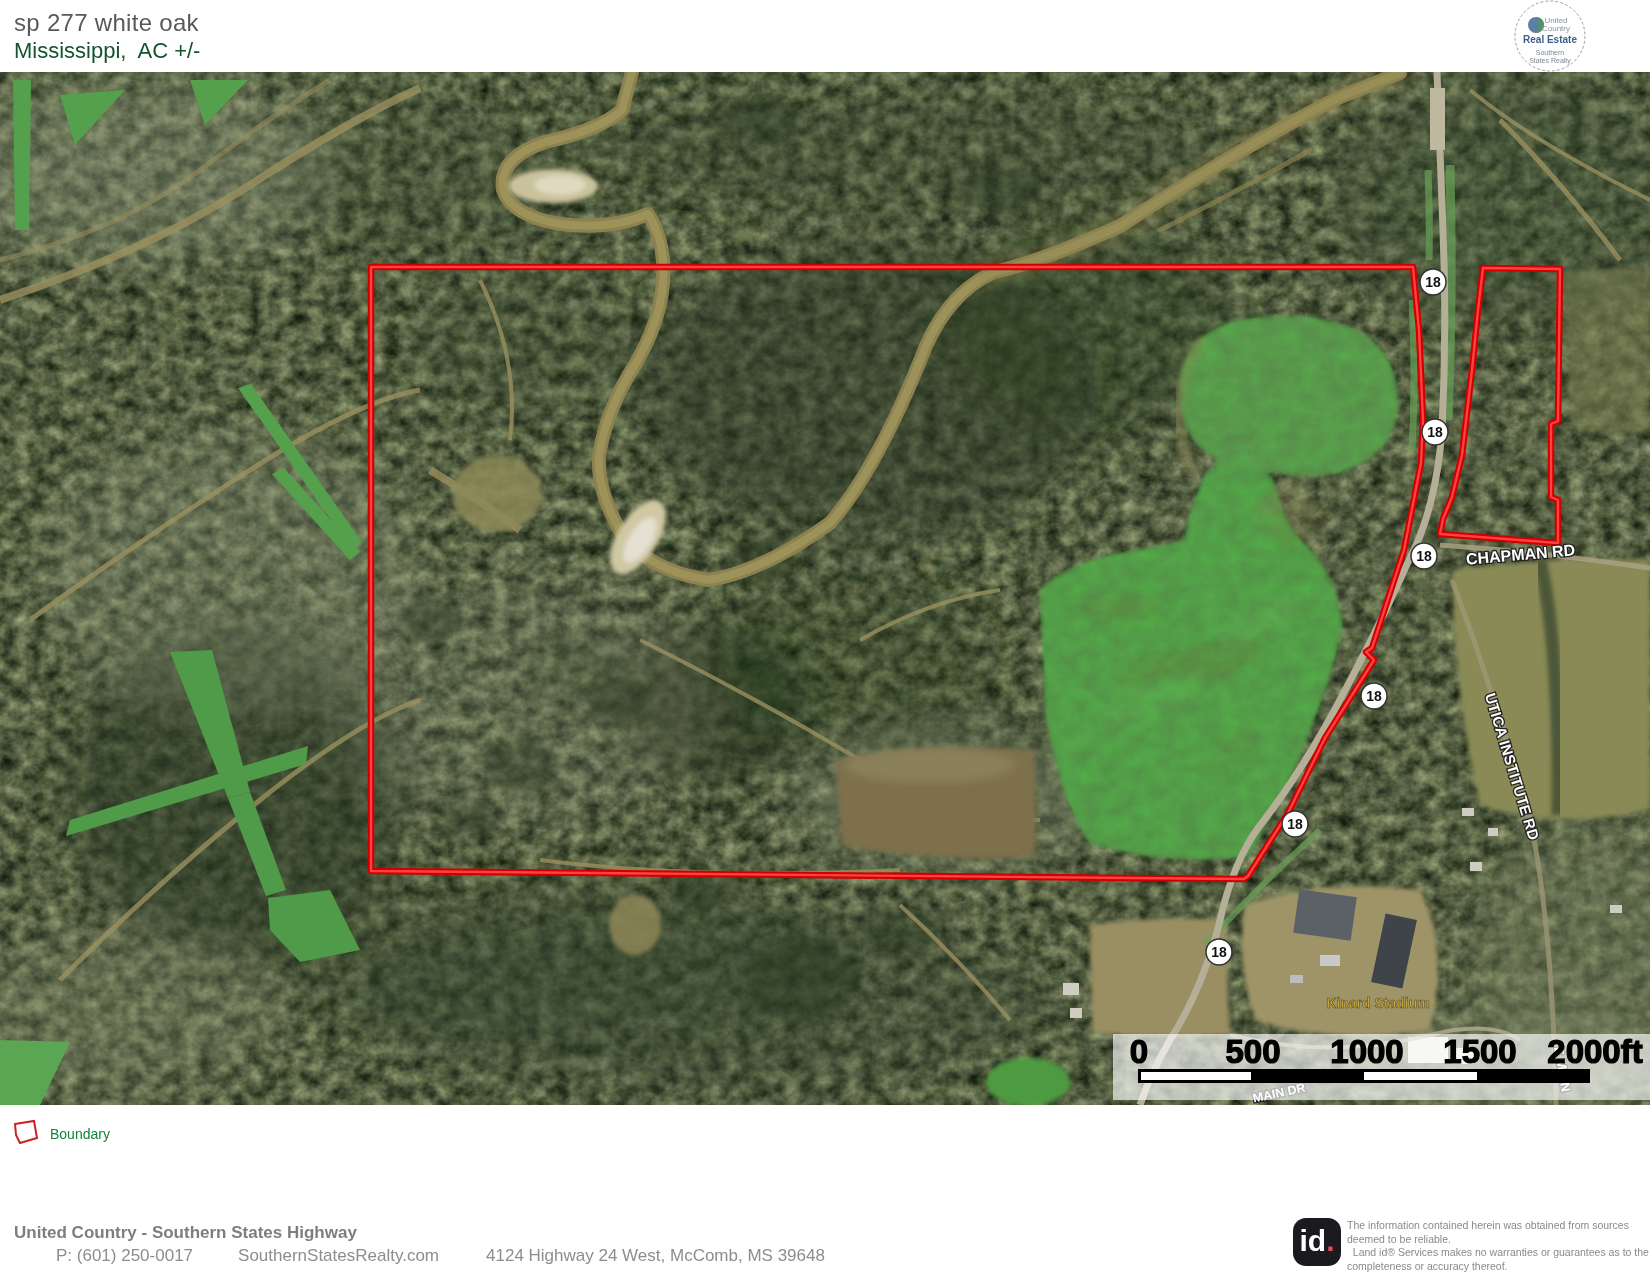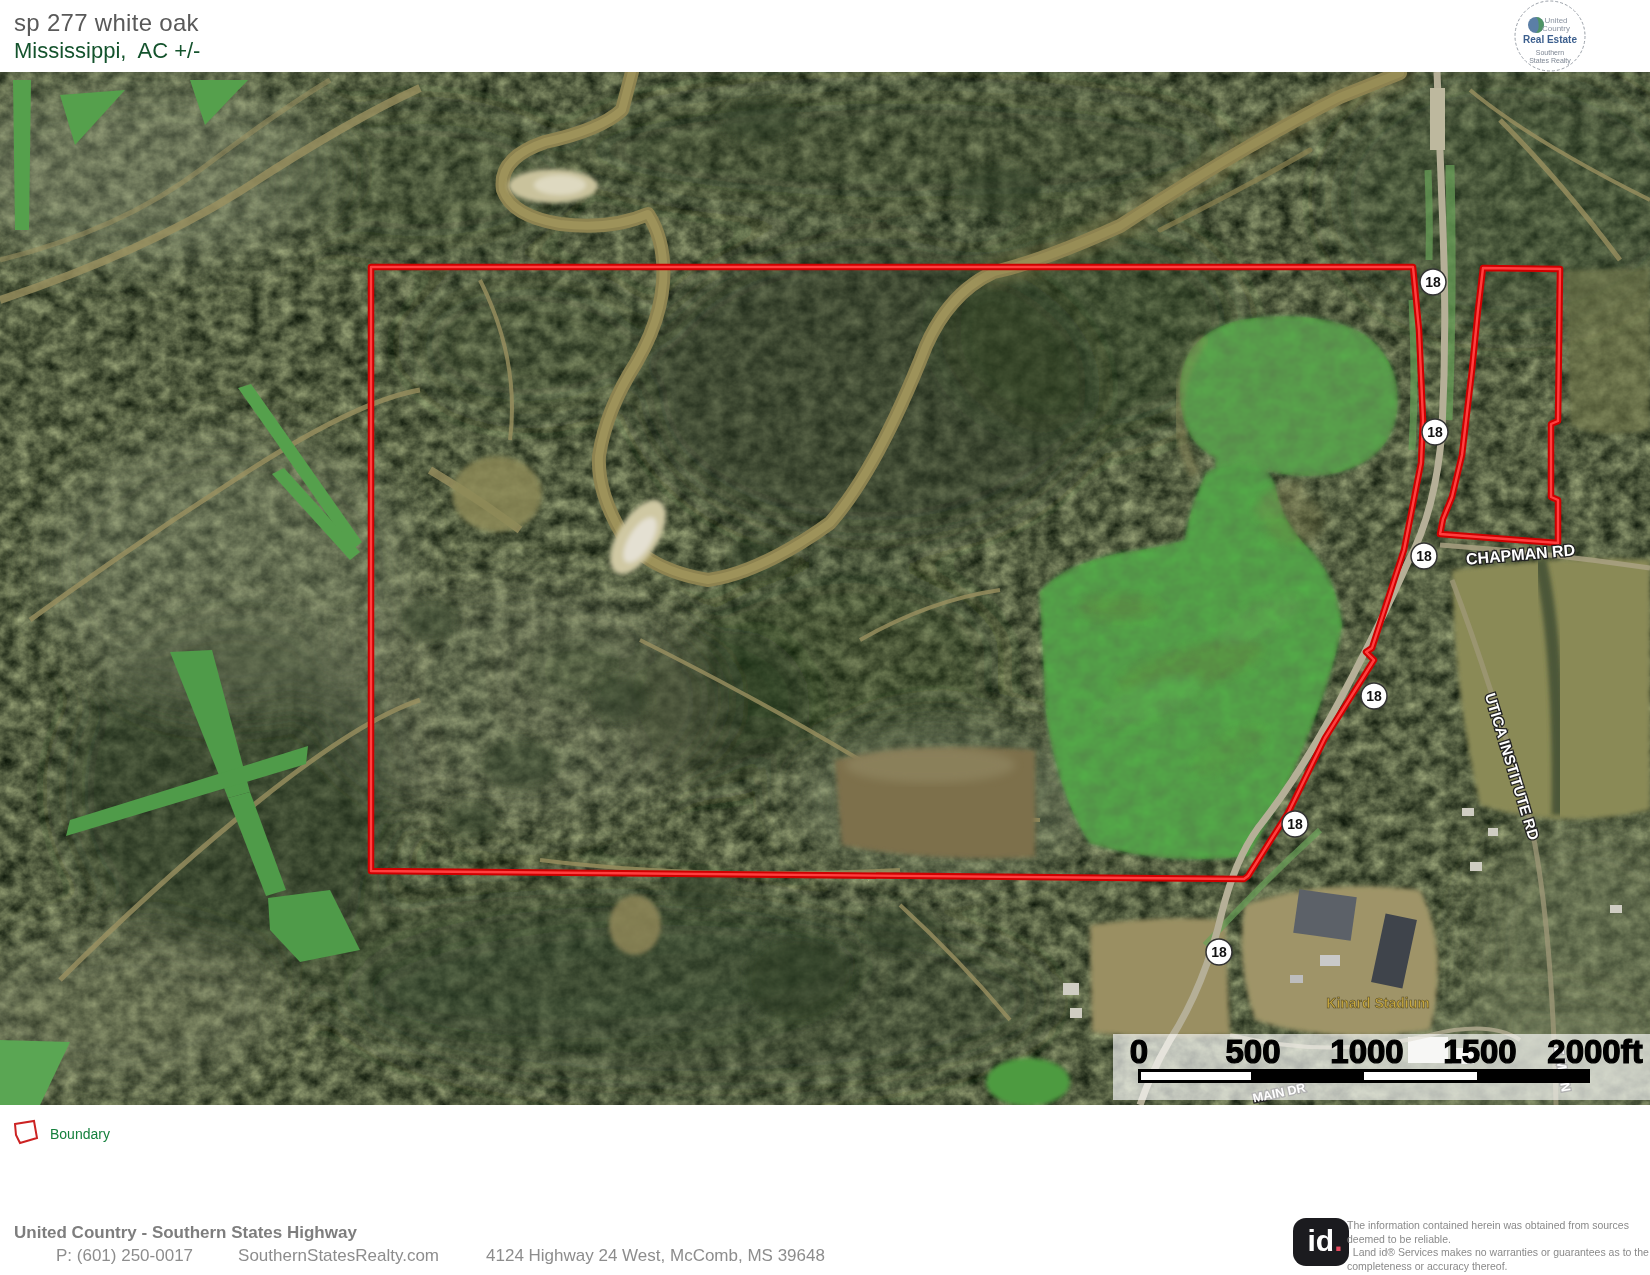--- a/index.html
+++ b/index.html
@@ -4,21 +4,21 @@
 <style>
 html,body{margin:0;padding:0;background:#ffffff;}
 body{width:1650px;height:1275px;position:relative;font-family:"Liberation Sans",sans-serif;overflow:hidden;}
 .hdr-title{position:absolute;left:14px;top:9px;font-size:24px;font-weight:normal;color:#595959;letter-spacing:0.3px;}
 .hdr-sub{position:absolute;left:14px;top:38px;font-size:22px;color:#14532d;}
 #maparea{position:absolute;left:0px;top:72px;width:1650px;height:1033px;}
 .legend-txt{position:absolute;left:50px;top:1126px;font-size:14px;color:#15803d;}
 .ft-b{position:absolute;left:14px;top:1223px;font-size:17px;font-weight:bold;color:#7e7e7e;}
 .ft-l{position:absolute;left:14px;top:1246px;font-size:17px;color:#8d8d8d;margin-left:42px;}
 .disc{position:absolute;left:1347px;top:1219px;width:320px;font-size:10.5px;line-height:13.5px;color:#8a8a8a;}
-.idlogo{position:absolute;left:1293px;top:1218px;width:48px;height:48px;background:#1b1b1f;border-radius:13px;color:#fff;font-weight:bold;font-size:30px;text-align:center;line-height:46px;padding-left:8px;}
+.idlogo{position:absolute;left:1293px;top:1218px;width:48px;height:48px;background:#1b1b1f;border-radius:13px;color:#fff;font-weight:bold;font-size:30px;text-align:center;line-height:46px;}
 .idlogo span{color:#e8495f;}
 </style>
 </head>
 <body>
 
 <div class="hdr-title">sp 277 white oak</div>
 
 <div class="hdr-sub">Mississippi,&nbsp; AC +/-</div>
 
 <svg style="position:absolute;left:1510px;top:0px" width="80" height="73" viewBox="0 0 80 73">

